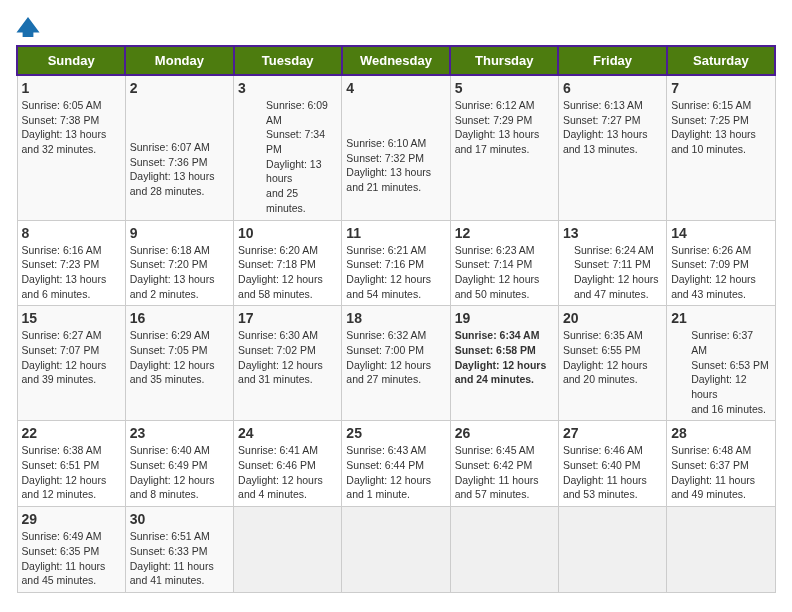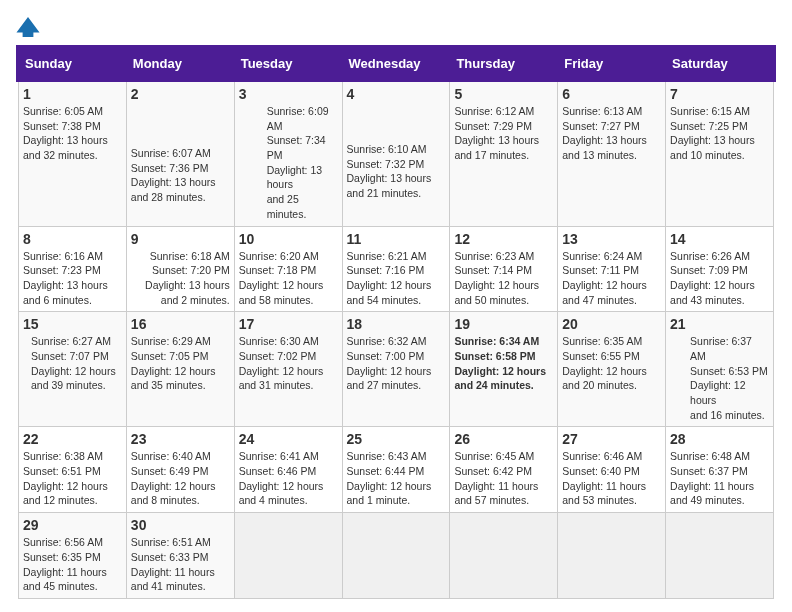--- a/index.html
+++ b/index.html
@@ -36,27 +36,27 @@
     .location-title {
       font-size: 14px;
       color: #555;
     }
     table {
       width: 100%;
       border-collapse: collapse;
       font-size: 11px;
     }
     thead tr th {
-      background-color: #4c1d95;
+      background-color: #4d7c0f;
       color: #fff;
       padding: 6px 4px;
-      text-align: left;
+      text-align: center;
       font-size: 13px;
       font-weight: bold;
-      border: 5px solid #4c1d95;
+      border: 2px solid #4c1d95;
     }
     tbody tr td {
       border: 1px solid #ccc;
       vertical-align: top;
       padding: 4px;
       min-height: 80px;
       width: calc(100% / 7);
     }
     tbody tr:nth-child(odd) td {
       background-color: #f9f9f9;
@@ -166,21 +166,21 @@
       <tr>
         <td>
           <span class="day-number">8</span>
           <div class="day-info" style="white-space: pre-line;">Sunrise: 6:16 AM
 Sunset: 7:23 PM
 Daylight: 13 hours
 and 6 minutes.</div>
         </td>
         <td>
           <span class="day-number">9</span>
-          <div class="day-info" style="white-space: pre-line; text-align: right;">Sunrise: 6:18 AM
+          <div class="day-info" style="white-space: pre-line;">Sunrise: 6:18 AM
 Sunset: 7:20 PM
 Daylight: 13 hours
 and 2 minutes.</div>
         </td>
         <td>
           <span class="day-number">10</span>
           <div class="day-info" style="white-space: pre-line;">Sunrise: 6:20 AM
 Sunset: 7:18 PM
 Daylight: 12 hours
 and 58 minutes.</div>
@@ -194,37 +194,37 @@
         </td>
         <td>
           <span class="day-number">12</span>
           <div class="day-info" style="white-space: pre-line;">Sunrise: 6:23 AM
 Sunset: 7:14 PM
 Daylight: 12 hours
 and 50 minutes.</div>
         </td>
         <td>
           <span class="day-number">13</span>
-          <div class="day-info" style="white-space: pre-line;">Sunrise: 6:24 AM
+          <div class="day-info" style="white-space: pre-line; margin-left: 11px;">Sunrise: 6:24 AM
 Sunset: 7:11 PM
 Daylight: 12 hours
 and 47 minutes.</div>
         </td>
         <td>
           <span class="day-number">14</span>
           <div class="day-info" style="white-space: pre-line;">Sunrise: 6:26 AM
 Sunset: 7:09 PM
 Daylight: 12 hours
 and 43 minutes.</div>
         </td>
       </tr>
       <tr>
         <td>
           <span class="day-number">15</span>
-          <div class="day-info" style="white-space: pre-line; margin-left: 8px;">Sunrise: 6:27 AM
+          <div class="day-info" style="white-space: pre-line;">Sunrise: 6:27 AM
 Sunset: 7:07 PM
 Daylight: 12 hours
 and 39 minutes.</div>
         </td>
         <td>
           <span class="day-number">16</span>
           <div class="day-info" style="white-space: pre-line;">Sunrise: 6:29 AM
 Sunset: 7:05 PM
 Daylight: 12 hours
 and 35 minutes.</div>
@@ -312,21 +312,21 @@
           <span class="day-number">28</span>
           <div class="day-info" style="white-space: pre-line;">Sunrise: 6:48 AM
 Sunset: 6:37 PM
 Daylight: 11 hours
 and 49 minutes.</div>
         </td>
       </tr>
       <tr>
         <td>
           <span class="day-number">29</span>
-          <div class="day-info" style="white-space: pre-line;">Sunrise: 6:56 AM
+          <div class="day-info" style="white-space: pre-line;">Sunrise: 6:49 AM
 Sunset: 6:35 PM
 Daylight: 11 hours
 and 45 minutes.</div>
         </td>
         <td>
           <span class="day-number">30</span>
           <div class="day-info" style="white-space: pre-line;">Sunrise: 6:51 AM
 Sunset: 6:33 PM
 Daylight: 11 hours
 and 41 minutes.</div>

